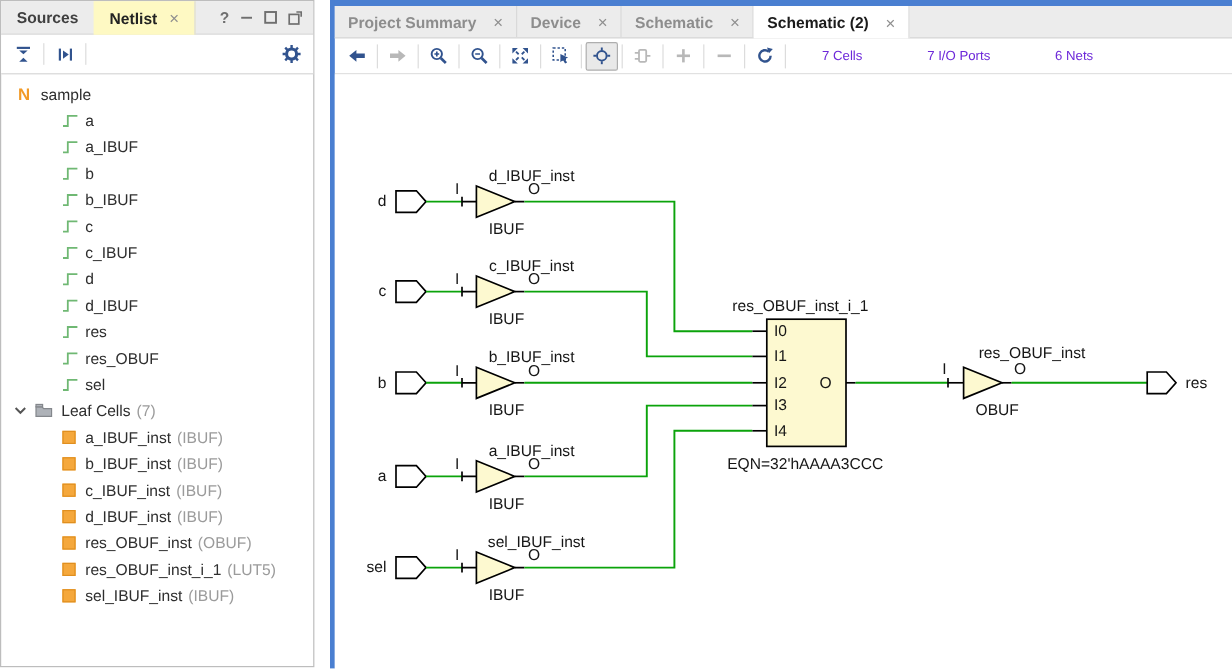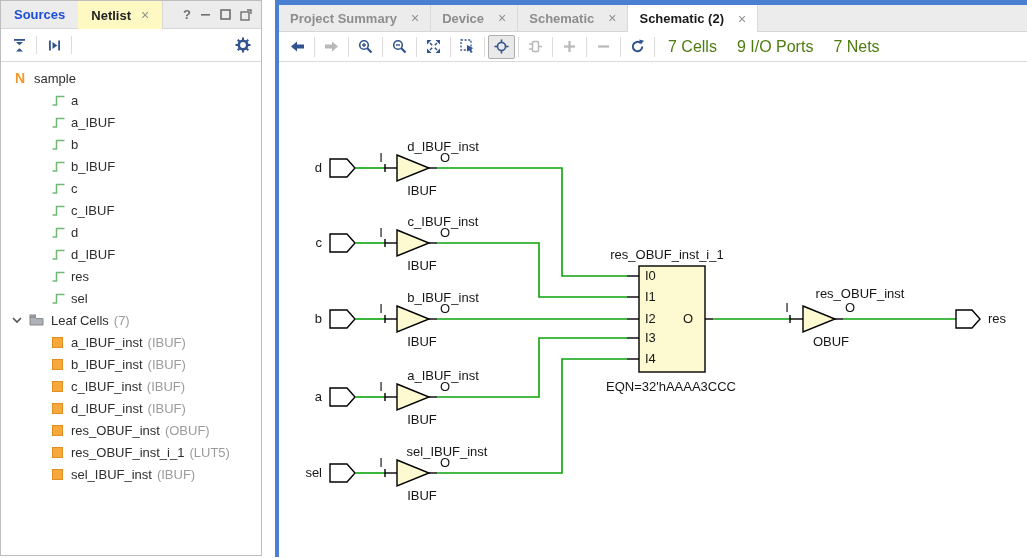--- a/index.html
+++ b/index.html
@@ -6,21 +6,21 @@
   html,body { background:#ffffff; }
   body { font-family:"Liberation Sans", sans-serif; }
   #stage { position:relative; width:1027px; height:558px; background:#ffffff; overflow:hidden; }
 
   
   .lp { position:absolute; left:0; top:0; width:262px; height:556px; background:#fff;
         border:1px solid #bdbdbd; }
   .lp-tabs { height:28px; background:#ececec; border-bottom:1px solid #d6d6d6;
              display:flex; align-items:stretch; }
   .ltab { display:flex; align-items:center; gap:10px; padding:0 13px; font-size:13px;
-          font-weight:bold; color:#1d4ed8; }
+          font-weight:bold; color:#404040; }
   .ltab.active { background:#fef9c3; color:#232323; border-right:1px solid #d9d9d9;
                  margin-bottom:-1px; }
   .tab-close { color:#8f8f8f; font-size:14px; font-weight:normal; line-height:1; }
   .lp-winbtns { margin-left:auto; display:flex; align-items:center; gap:9px; padding-right:9px; }
   .winbtn { color:#6f6f6f; font-size:13px; font-weight:bold; display:flex; align-items:center; }
   .lp-toolbar { height:33px; display:flex; align-items:center; gap:7px; padding:0 8px;
                 border-bottom:1px solid #d6d6d6; background:#fff; }
   .tbico { display:flex; align-items:center; justify-content:center; width:20px; height:20px; }
   .vsep { width:1px; height:18px; background:#dcdcdc; }
 
@@ -42,21 +42,21 @@
         border-left:4px solid #4a7fd1; border-top:5px solid #4a7fd1; }
   .rp-tabs { height:27px; background:#ececec; border-bottom:1px solid #d6d6d6; display:flex; }
   .rtab { display:flex; align-items:center; gap:14px; padding:0 11px; font-size:13px;
           font-weight:bold; color:#8d8d8d; border-right:1px solid #d9d9d9; }
   .rtab.active { background:#fff; color:#1b1b1b; margin-bottom:-1px; }
   .rp-toolbar { height:30px; display:flex; align-items:center; padding:0 5px;
                 border-bottom:1px solid #dadada; }
   .tbtn { width:27px; height:24px; display:flex; align-items:center; justify-content:center; }
   .tbtn.selected { background:#e9e9e9; border:1px solid #aeaeae; border-radius:2px; }
   .tsep { width:1px; height:20px; background:#dcdcdc; margin:0 3px; }
-  .tlink { color:#4d7c0f; font-size:16px; margin:0 10px; text-decoration:none; }
+  .tlink { color:#6d28d9; font-size:11px; margin:0 27px; text-decoration:none; }
   .canvas { position:relative; width:748px; height:495px; background:#fff; }
   .canvas svg { position:absolute; left:0; top:0; }
 
   
   .wire { stroke:#0ba30b; stroke-width:1.6; fill:none; }
   .pin  { stroke:#000; stroke-width:1.4; }
   .portshape { fill:#fff; stroke:#000; stroke-width:1.4; }
   .cellshape { fill:#fdf9d0; stroke:#000; stroke-width:1.4; }
   .st { font-family:"Liberation Sans", sans-serif; font-size:13px; fill:#161616; }
   .navy { fill:#31538e; } .navyln { stroke:#31538e; }
@@ -212,20 +212,28 @@
             </svg>
           </span>
           <span>res</span>
         </div>
       <div class="trow lvl-item">
           <span class="ic neticon">
             <svg width="13" height="13" viewBox="0 0 13 13">
               <path d="M0.5,11 H4.5 V2.5 H12.5" fill="none" stroke="#6fb873" stroke-width="1.5"></path>
             </svg>
           </span>
+          <span>res_OBUF</span>
+        </div>
+      <div class="trow lvl-item">
+          <span class="ic neticon">
+            <svg width="13" height="13" viewBox="0 0 13 13">
+              <path d="M0.5,11 H4.5 V2.5 H12.5" fill="none" stroke="#6fb873" stroke-width="1.5"></path>
+            </svg>
+          </span>
           <span>sel</span>
         </div>
 
       <div class="trow lvl-group">
         <span class="ic chev">
           <svg width="10" height="8" viewBox="0 0 10 8">
               <polyline points="1,2 5,6 9,2" fill="none" stroke="#555" stroke-width="1.6"></polyline>
             </svg>
         </span>
         <span class="ic folder">
@@ -385,22 +393,22 @@
       </span>
       <div class="tsep"></div>
       <span class="tbtn">
         <svg width="15" height="15" viewBox="0 0 15 15">
             <path d="M12.2,7.5 a4.7,4.7 0 1 1 -1.6,-3.5" fill="none" class="navyln" stroke-width="2"></path>
             <polygon class="navy" points="9.2,0.6 14,1.8 10.8,5.4"></polygon>
           </svg>
       </span>
       <div class="tsep"></div>
       <a class="tlink" href="#">7 Cells</a>
-      <a class="tlink" href="#">9 I/O Ports</a>
-      <a class="tlink" href="#">7 Nets</a>
+      <a class="tlink" href="#">7 I/O Ports</a>
+      <a class="tlink" href="#">6 Nets</a>
     </div>
 
     <div class="canvas">
       <svg width="748" height="495" viewBox="0 0 748 495">
 
         <g transform="translate(0,106)">
           <polygon class="portshape" points="51,-9 68,-9 76,0 68,9 51,9"></polygon>
           <text class="st" text-anchor="end" x="43" y="4">d</text>
           <line class="wire" x1="76" y1="0" x2="106" y2="0"></line>
           <line class="pin" x1="106" y1="-4" x2="106" y2="4"></line>

